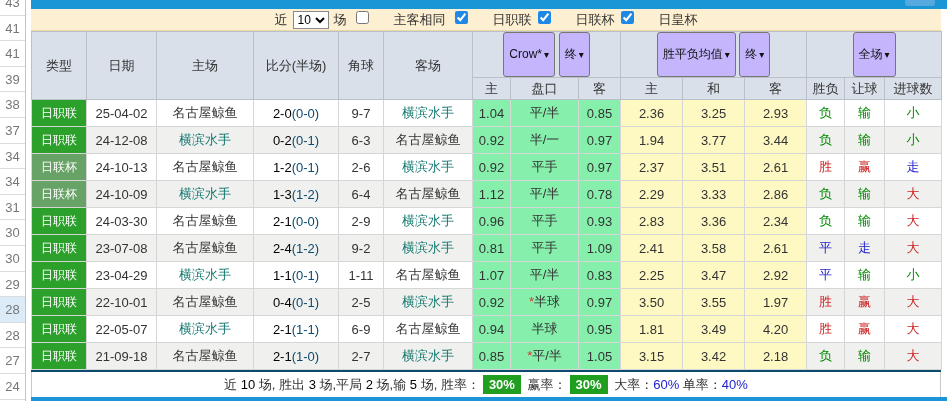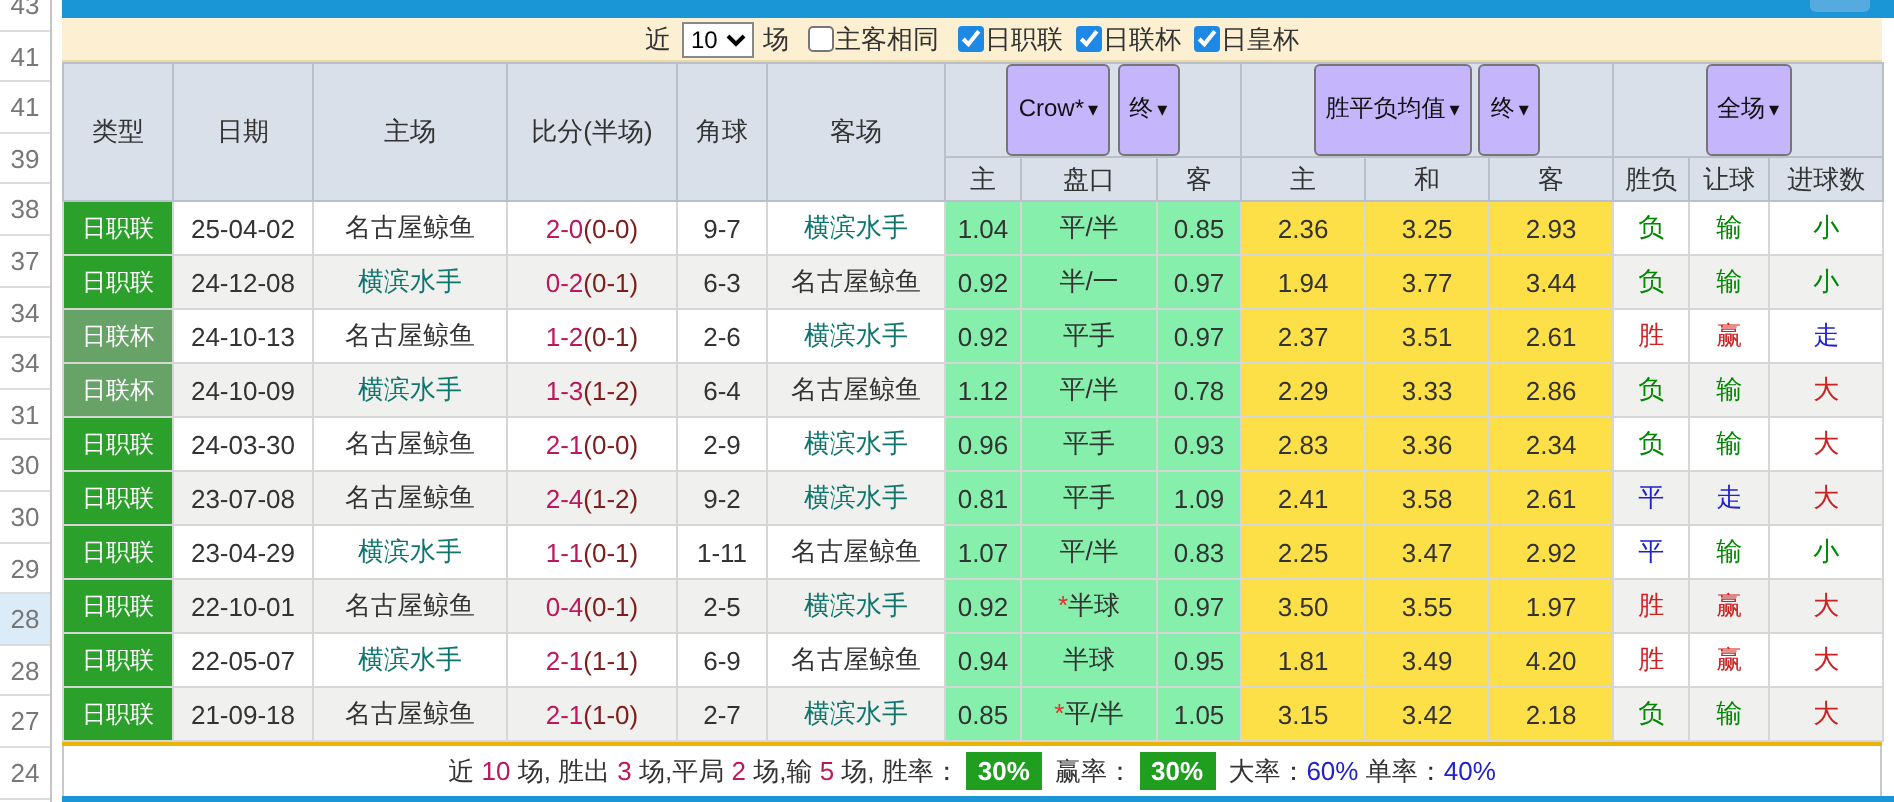--- a/index.html
+++ b/index.html
@@ -14,38 +14,38 @@
   .gcell{height:25.6px;line-height:25.6px;text-align:center;color:#777;font-size:13px;border-bottom:1px solid #dcdcdc;box-sizing:border-box;}
   .gcell.hl{background:#dcebf8;}
   
   .content{position:absolute;left:31px;top:0;width:916px;}
   .blue-bar{height:9px;background:#1a96d6;position:relative;}
   .chip{position:absolute;right:12px;top:0;width:30px;height:6px;background:#55abe0;border-radius:0 0 3px 3px;}
   .filter-bar{width:910px;height:22px;background:#fdf0d2;border-bottom:1px solid #ecd9a8;box-sizing:border-box;
     display:flex;align-items:center;justify-content:center;font-size:13px;color:#333;gap:3px;}
   .filter-bar select{font-size:12px;height:18px;border:1px solid #888;background:#fff;margin:0 2px;}
   .filter-bar input[type=checkbox]{width:13px;height:13px;accent-color:#1e88e5;margin:0 1px 0 6px;vertical-align:-2px;}
-  .filter-bar label{display:flex;align-items:center;cursor:pointer;}
-  
-  .table-wrap{width:910px;border-bottom:2px solid #eab308;}
+  .filter-bar label{display:flex;cursor:pointer;gap:24px;}
+  
+  .table-wrap{width:910px;border-bottom:2px solid #0c4a6e;}
   table{width:910px;border-collapse:collapse;table-layout:fixed;font-size:13px;}
   th{background:#d9e0ea;border:1px solid #b9c0ca;font-weight:normal;color:#333;padding:0;}
   tr.hdrA th{height:26px;}
   tr.hdrB th{height:21px;font-size:13px;}
   .sel-btn{display:inline-block;background:#c4b5fd;border:1px solid #767676;border-radius:3px;
     padding:14px 5px;font-size:12px;line-height:15px;color:#111;cursor:pointer;white-space:nowrap;}
   .sel-btn .caret{font-size:10px;margin-left:2px;}
   td{border:1px solid #d6d6d6;text-align:center;height:26px;padding:0;color:#333;background:#fff;overflow:hidden;white-space:nowrap;}
   tr.alt td{background:#f0f0ee;}
   td.cream, tr.alt td.cream{background:#86efac;}
-  td.lblue, tr.alt td.lblue{background:#fde047;}
+  td.lblue, tr.alt td.lblue{background:#fef9c3;}
   td.ct-j{background:#2ba12b !important;color:#fff;font-size:12px;}
   td.ct-c{background:#67a267 !important;color:#fff;font-size:12px;}
   .focus{color:#0f766e;}
-  .sc{color:#be185d;} .ht{color:#7f1d1d;} .star{color:#e03333;}
+  .sc{color:#000000;} .ht{color:#0c4a6e;} .star{color:#e03333;}
   .r{color:#cc2222;} .g{color:#008800;} .b{color:#2222cc;}
   
   .summary{width:910px;height:25px;border-left:1px solid #c9c9c9;border-right:1px solid #c9c9c9;background:#fff;
     display:flex;align-items:center;justify-content:center;font-size:13px;color:#333;box-sizing:border-box;}
   .summary span{white-space:pre;}
   .badge-pct{background:#1f9e1f;color:#fff;padding:2px 6px;margin:0 3px;font-weight:bold;}
   
   .bottom-bar{width:916px;height:25px;background:#1a96d6;color:#fff;display:flex;align-items:flex-start;
     justify-content:center;gap:6px;padding-top:11px;box-sizing:content-box;font-weight:bold;font-size:13px;}
   .radio{width:10px;height:10px;border:2px solid #eaf5fc;border-radius:50%;display:inline-block;background:transparent;margin-top:3px;}

